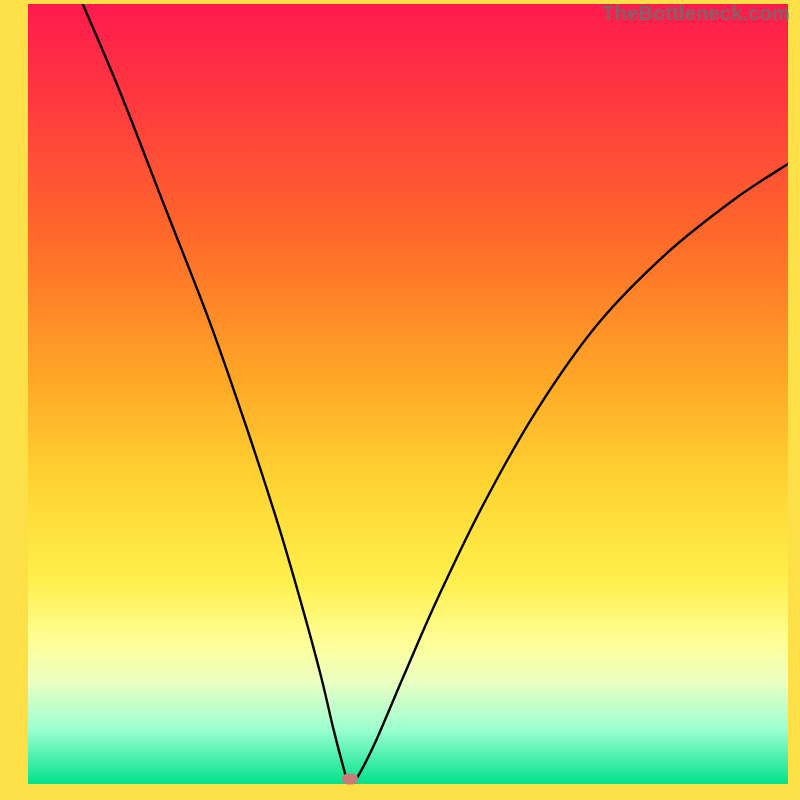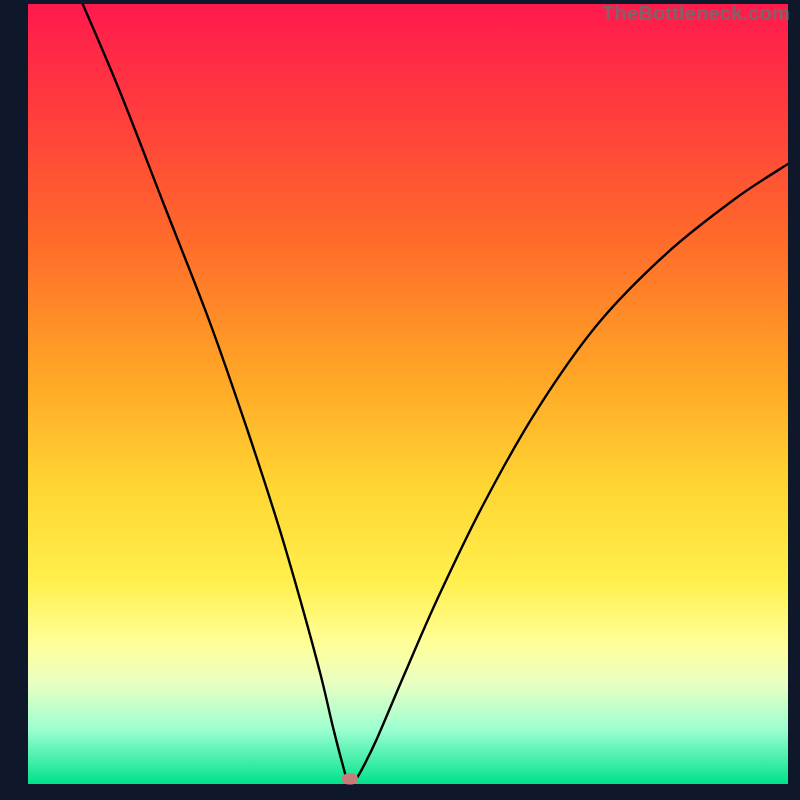--- a/index.html
+++ b/index.html
@@ -1,21 +1,21 @@
 <!DOCTYPE html>
 <html><head>
 <meta charset="utf-8">
 <style>
   * { margin: 0; padding: 0; box-sizing: border-box; }
   html, body { width: 800px; height: 800px; overflow: hidden; background: #000; }
   .stage {
     position: relative;
     width: 800px;
     height: 800px;
-    background: #0f172a;
+    background: #fde047;
   }
   .plot-area {
     position: absolute;
     left: 28px;
     top: 4px;
     width: 760px;
     height: 780px;
     background: linear-gradient(to bottom,
       #ff1a4d 0%,
       #ff3d3d 14%,

